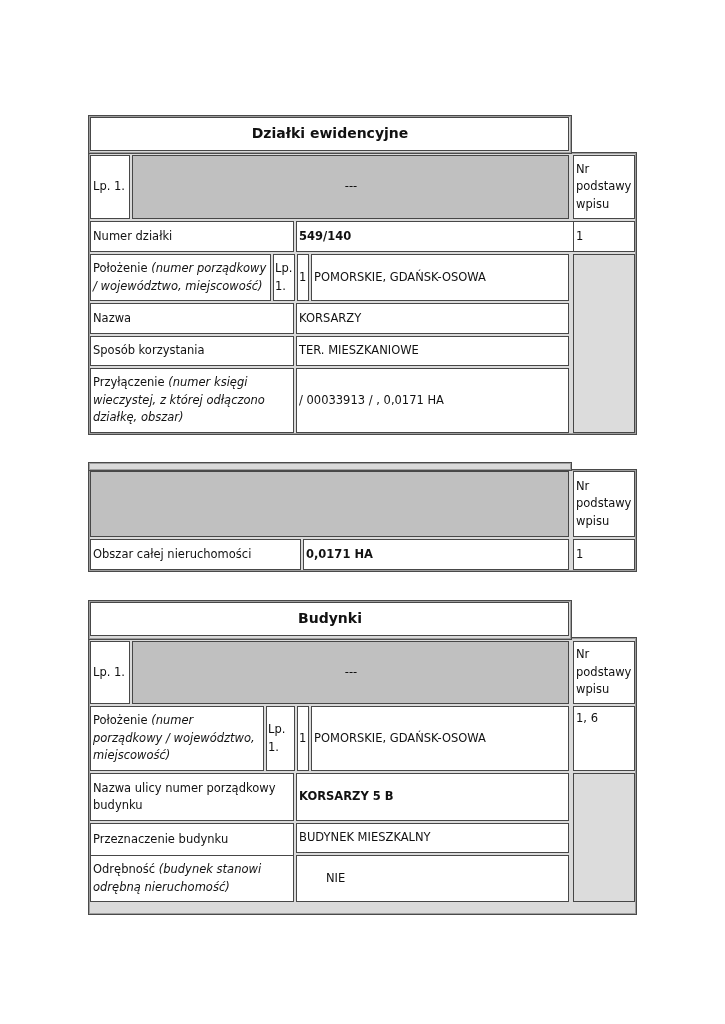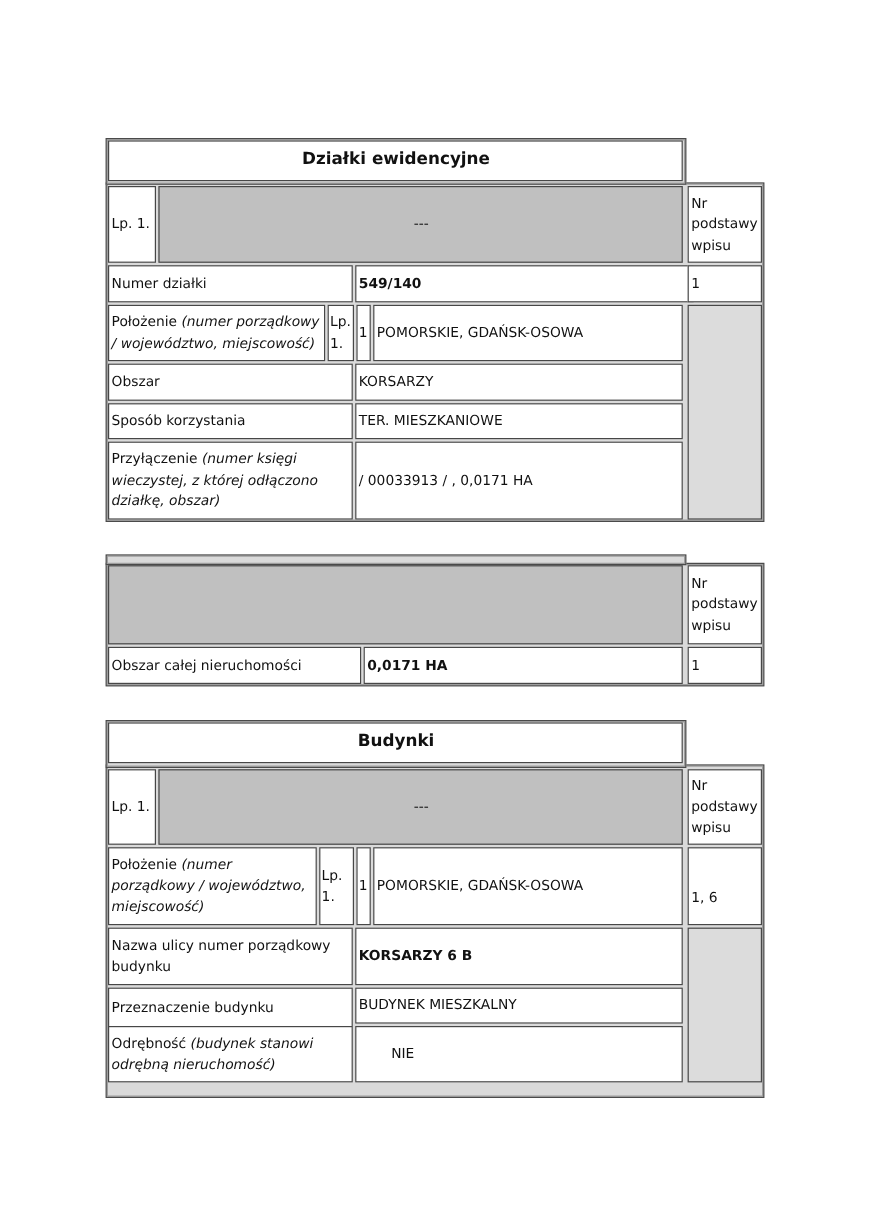--- a/index.html
+++ b/index.html
@@ -6,21 +6,21 @@
 #page{position:relative;width:725px;height:1024px;background:#ffffff;overflow:hidden;
   font-family:"DejaVu Sans",sans-serif;font-size:11.5px;line-height:17.5px;color:#111111;}
 .frame{position:absolute;box-sizing:border-box;border:1px solid #4a4a4a;
   box-shadow:inset 0 0 0 1px #9e9e9e;background:#dadada;}
 .cell{position:absolute;box-sizing:border-box;border:1px solid #474747;background:#ffffff;
   display:flex;align-items:center;padding:0 1px 0 2px;overflow:visible;}
 .cell .txt{display:block;}
 .title{justify-content:center;font-weight:bold;font-size:14px;}
 .hdr{background:var(--header-fill,#c0c0c0);justify-content:center;}
 .empty{background:var(--empty-fill,#dcdcdc);}
-.top{align-items:center;padding-top:20px;}
+.top{align-items:flex-start;padding-top:3px;}
 .narrow{padding:0 1px;}
 .b{font-weight:bold;}
 .i{font-style:italic;}
 </style>
 </head>
 <body>
 
 <div id="page">
 
   <div>
@@ -59,21 +59,21 @@
     </div>
     <div class="cell narrow" style="left:297px;top:254px;width:12px;height:47px;">
       <span class="txt">1</span>
     </div>
     <div class="cell" style="left:311px;top:254px;width:258px;height:47px;">
       <span class="txt">POMORSKIE, GDAŃSK-OSOWA</span>
     </div>
     <div class="cell empty" style="left:573px;top:254px;width:62px;height:179px;"></div>
 
     <div class="cell" style="left:90px;top:303px;width:204px;height:31px;">
-      <span class="txt">Obszar</span>
+      <span class="txt">Nazwa</span>
     </div>
     <div class="cell" style="left:296px;top:303px;width:273px;height:31px;">
       <span class="txt">KORSARZY</span>
     </div>
 
     <div class="cell" style="left:90px;top:336px;width:204px;height:30px;text-align:center;">
       <span class="txt">Sposób korzystania</span>
     </div>
     <div class="cell" style="left:296px;top:336px;width:273px;height:30px;">
       <span class="txt">TER. MIESZKANIOWE</span>
@@ -140,21 +140,21 @@
       <span class="txt">POMORSKIE, GDAŃSK-OSOWA</span>
     </div>
     <div class="cell top" style="left:573px;top:706px;width:62px;height:65px;">
       <span class="txt">1, 6</span>
     </div>
 
     <div class="cell" style="left:90px;top:773px;width:204px;height:48px;">
       <span class="txt">Nazwa ulicy numer porządkowy budynku</span>
     </div>
     <div class="cell b" style="left:296px;top:773px;width:273px;height:48px;">
-      <span class="txt">KORSARZY 6 B</span>
+      <span class="txt">KORSARZY 5 B</span>
     </div>
     <div class="cell empty" style="left:573px;top:773px;width:62px;height:129px;"></div>
 
     <div class="cell" style="left:90px;top:823px;width:204px;height:33px;">
       <span class="txt">Przeznaczenie budynku</span>
     </div>
     <div class="cell" style="left:296px;top:823px;width:273px;height:30px;">
       <span class="txt">BUDYNEK MIESZKALNY</span>
     </div>
 

